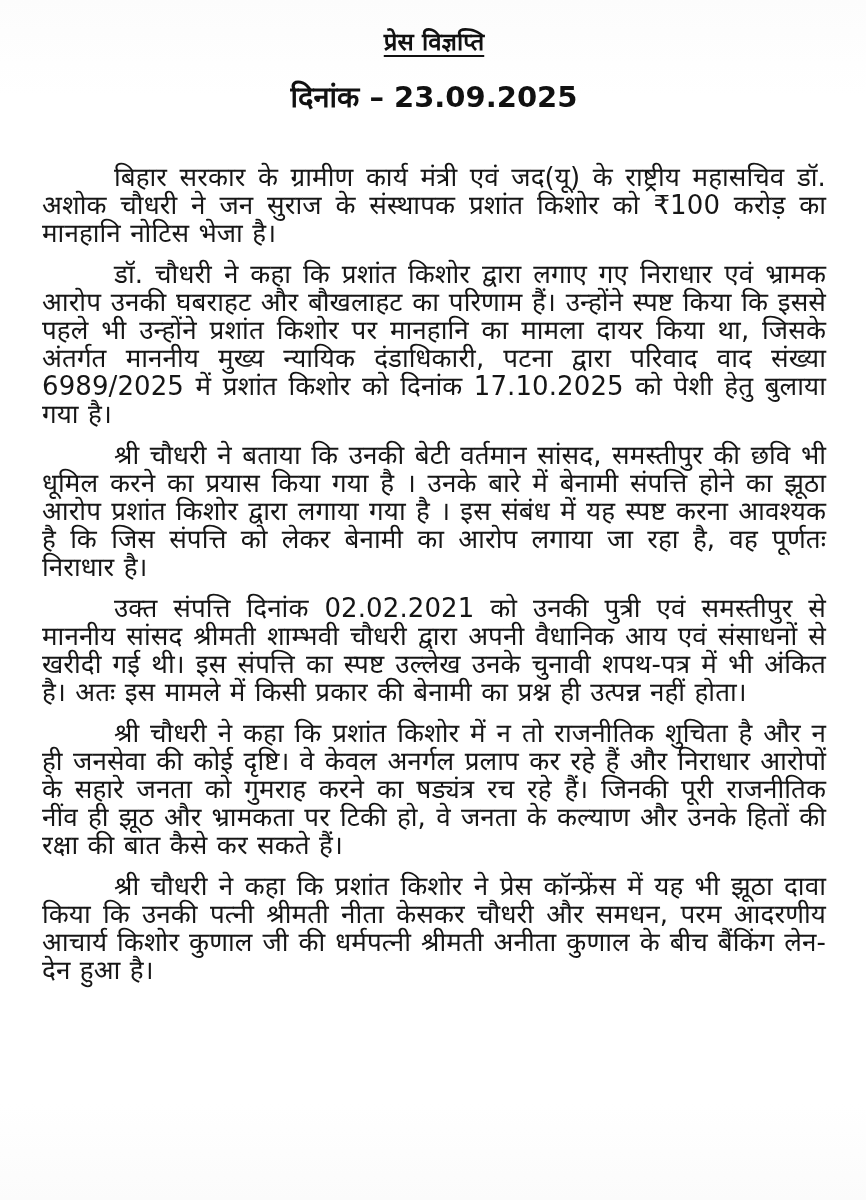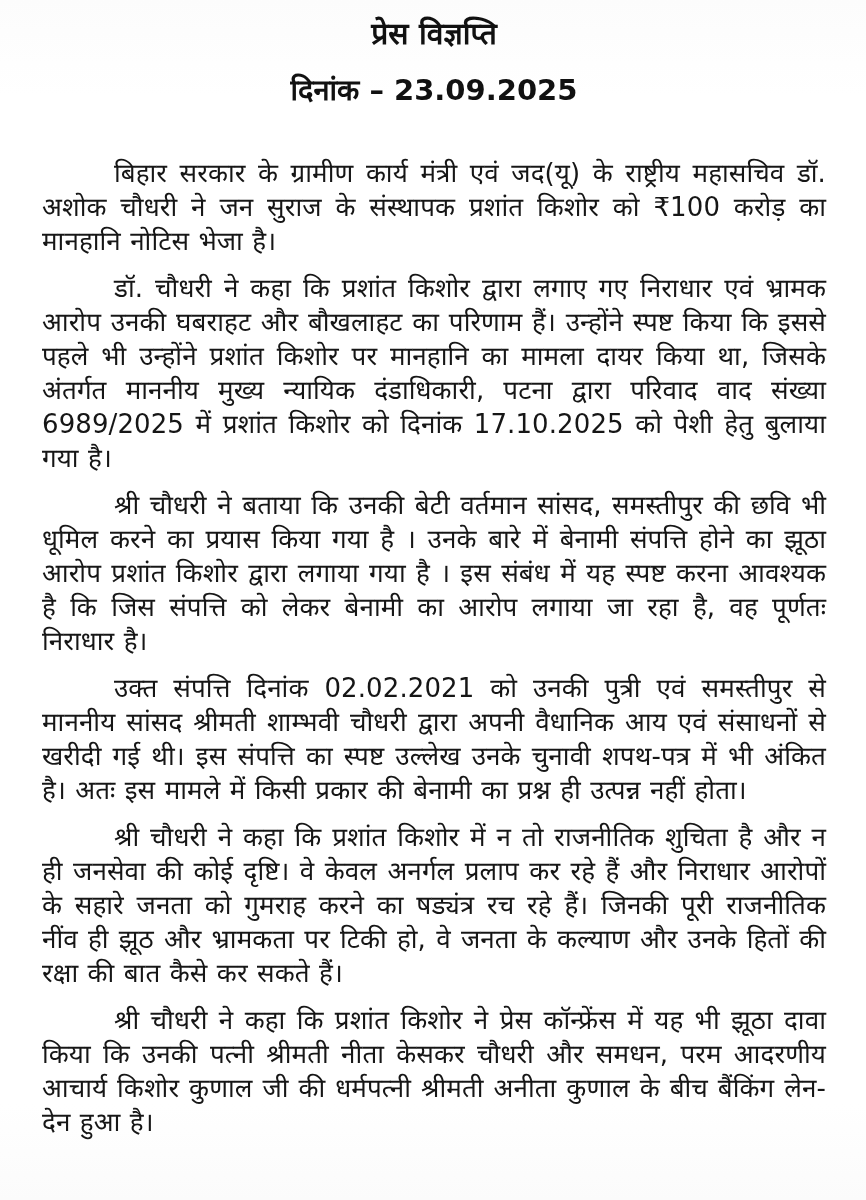--- a/index.html
+++ b/index.html
@@ -20,39 +20,40 @@
     height: 1200px;
     padding: 14px 40px 20px 42px;
     background: linear-gradient(180deg, #fcfcfc 0%, #ffffff 8%, #ffffff 92%, #fbfbfb 100%);
   }
   .doc-header {
     text-align: center;
     margin-bottom: 46px;
   }
   .doc-title {
     display: inline-block;
-    font-size: 30px;
+    font-size: 24px;
     font-weight: 700;
     line-height: 40px;
+    text-decoration: underline;
     text-underline-offset: 5px;
     text-decoration-thickness: 2px;
-    margin: 0;
+    margin: 8px;
     color: #111;
   }
   .doc-date {
     font-size: 29px;
     font-weight: 700;
     line-height: 40px;
-    margin: 16px;
+    margin: 7px;
     color: #111;
   }
   .doc-body p {
     font-size: 26px;
     font-weight: 500;
-    line-height: 34px;
+    line-height: 28px;
     text-align: justify;
     text-indent: 72px;
     margin: 0 0 13px 0;
     letter-spacing: 0.1px;
     word-spacing: 1px;
     color: #161616;
   }
 </style>
 </head>
 <body>

